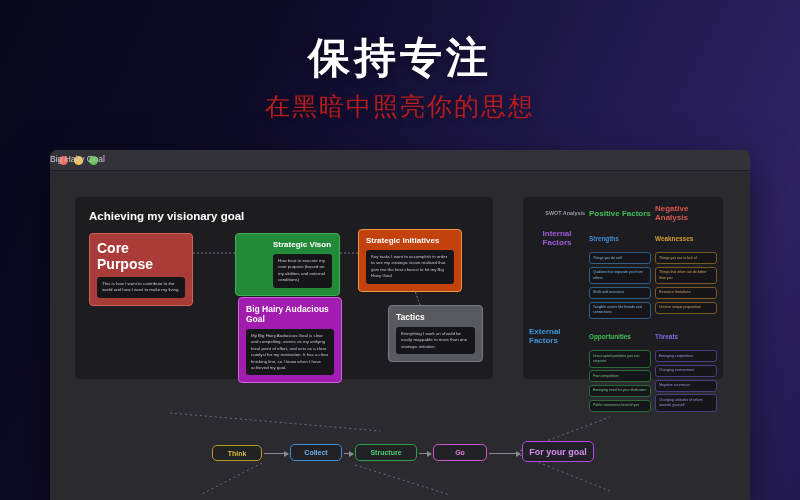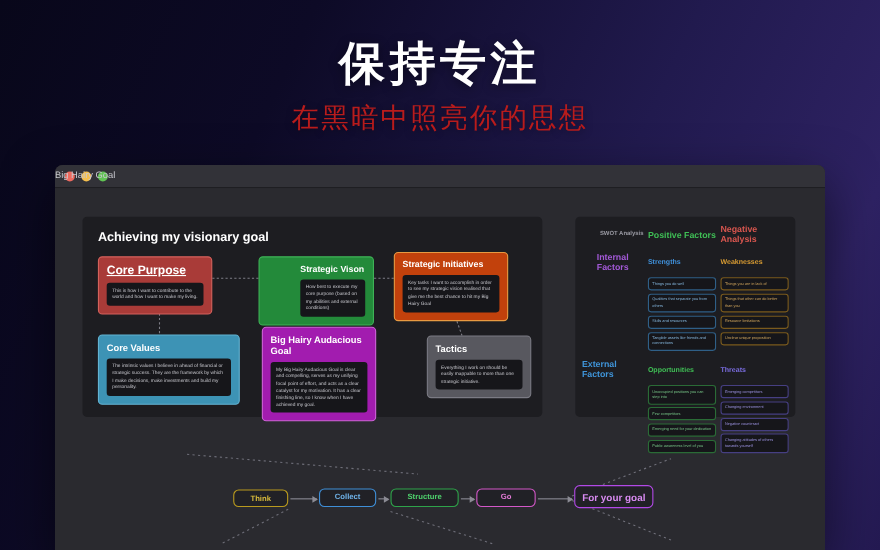--- a/index.html
+++ b/index.html
@@ -58,21 +58,21 @@
 
   .card { position: absolute; border-radius: 4px; padding: 6px 7px 7px; }
   .card-title { font-weight: 700; color: #fff; margin-bottom: 5px; }
   .card-body {
     background: #16161a; border-radius: 3px; padding: 4px 5px;
     color: #c7c7cd; line-height: 1.45;
   }
 
   #c-purpose { left: 14px; top: 36px; width: 104px;
     background: #a93b38; border: 1px solid #d3615c; }
-  #c-purpose .card-title { font-size: 11px; text-decoration: underline; }
+  #c-purpose .card-title { font-size: 14px; }
   #c-purpose .card-body { font-size: 4.4px; }
 
   #c-vision { left: 160px; top: 36px; width: 105px;
     background: #238a3a; border: 1px solid #3fb257; padding-left: 37px; }
   #c-vision .card-title { font-size: 8px; }
   #c-vision .card-body { font-size: 4.4px; }
 
   #c-initiatives { left: 283px; top: 32px; width: 104px;
     background: #c2410c; border: 1px solid #e89a42; }
   #c-initiatives .card-title { font-size: 8px; }
@@ -187,24 +187,20 @@
       <div class="card" id="c-vision">
         <div class="card-title">Strategic Vison</div>
         <div class="card-body">How best to execute my core purpose (based on my abilities and external conditions)</div>
       </div>
 
       <div class="card" id="c-initiatives">
         <div class="card-title">Strategic Initiatives</div>
         <div class="card-body">Key tasks I want to accomplish in order to see my strategic vision realised that give me the best chance to hit my Big Hairy Goal</div>
       </div>
 
-      <div class="card" id="c-values">
-        <div class="card-title">Core Values</div>
-        <div class="card-body">The intrinsic values I believe in ahead of financial or strategic success. They are the framework by which I make decisions, make investments and build my personality.</div>
-      </div>
 
       <div class="card" id="c-bhag">
         <div class="card-title">Big Hairy Audacious Goal</div>
         <div class="card-body">My Big Hairy Audacious Goal is clear and compelling, serves as my unifying focal point of effort, and acts as a clear catalyst for my motivation. It has a clear finishing line, so I know when I have achieved my goal.</div>
       </div>
 
       <div class="card" id="c-tactics">
         <div class="card-title">Tactics</div>
         <div class="card-body">Everything I work on should be easily mappable to more than one strategic initiative.</div>
       </div>

